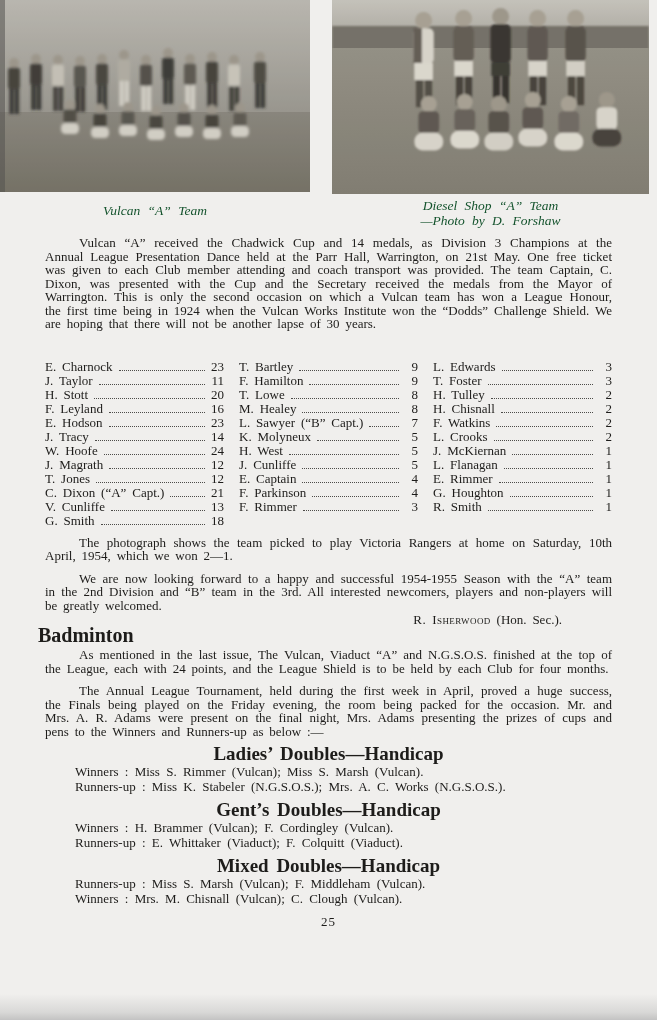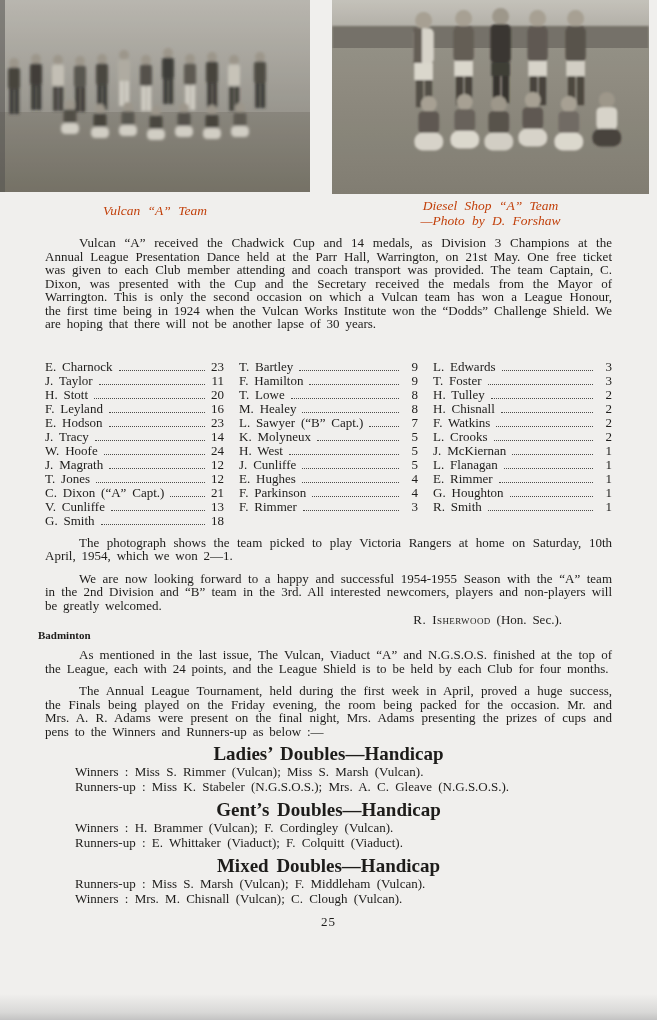--- a/index.html
+++ b/index.html
@@ -18,21 +18,21 @@
     pointer-events:none;
   }
   
   .photo{position:absolute;overflow:hidden;background:#9a978f;}
   .photo-left{left:0;top:8;width:310px;height:192px;}
   .photo-right{left:332px;top:0;width:317px;height:194px;}
   .photo svg{display:block;width:100%;height:100%;}
   .caption{
     position:absolute;text-align:center;
     font-style:italic;font-size:13.5px;line-height:15px;
-    word-spacing:4px;color:#c2410c;
+    word-spacing:4px;color:#14532d;
   }
   .caption-left{left:0;top:203px;width:310px;}
   .caption-right{left:332px;top:198px;width:317px;}
   
   .content{
     position:absolute;left:45px;top:236px;width:567px;
     font-size:13px;line-height:13.5px;word-spacing:2.6px;
   }
   .para{
     margin:0 0 9px 0;text-align:justify;text-indent:34px;
@@ -43,21 +43,21 @@
   .pcol{flex:1;min-width:0;margin-top:20px;}
   .prow{display:flex;align-items:baseline;white-space:nowrap;}
   .pname{flex:0 0 auto;}
   .pleader{flex:1 1 auto;min-width:6px;border-bottom:1px dotted #4d4c49;margin:0 4px 3px 6px;}
   .pgames{flex:0 0 auto;width:15px;text-align:right;}
   
   .signature{text-align:right;padding-right:50px;margin:1px 0 0 0;line-height:14px;}
   .sig-name{font-variant:small-caps;letter-spacing:0.4px;}
   
   .section-heading{
-    font-size:11px;font-weight:bold;line-height:18px;
+    font-size:20px;font-weight:bold;line-height:18px;
     margin:-1px 0 4px -7px;word-spacing:normal;
   }
   .event-title{
     text-align:center;font-weight:bold;font-size:19px;line-height:14px;
     margin:9px 0 3px 0;word-spacing:3px;
   }
   .event-line{padding-left:30px;line-height:15px;word-spacing:3px;}
   .page-number{text-align:center;margin-top:9px;letter-spacing:1px;}
 </style>
 </head>
@@ -318,21 +318,21 @@
             <span class="pname">H. West</span>
             <span class="pleader"></span>
             <span class="pgames">5</span>
           </div>
           <div class="prow">
             <span class="pname">J. Cunliffe</span>
             <span class="pleader"></span>
             <span class="pgames">5</span>
           </div>
           <div class="prow">
-            <span class="pname">E. Hughes</span>
+            <span class="pname">E. Captain</span>
             <span class="pleader"></span>
             <span class="pgames">4</span>
           </div>
           <div class="prow">
             <span class="pname">F. Parkinson</span>
             <span class="pleader"></span>
             <span class="pgames">4</span>
           </div>
           <div class="prow">
             <span class="pname">F. Rimmer</span>
@@ -407,21 +407,21 @@
     </div>
 
     <h2 class="section-heading">Badminton</h2>
 
     <p class="para">As mentioned in the last issue, The Vulcan, Viaduct “A” and N.G.S.O.S. finished at the top of the League, each with 24 points, and the League Shield is to be held by each Club for four months.</p>
     <p class="para" style="margin-bottom:2px;">The Annual League Tournament, held during the first week in April, proved a huge success, the Finals being played on the Friday evening, the room being packed for the occasion. Mr. and Mrs. A. R. Adams were present on the final night, Mrs. Adams presenting the prizes of cups and pens to the Winners and Runners-up as below :—</p>
 
     <div class="event">
       <div class="event-title">Ladies’ Doubles—Handicap</div>
       <div class="event-line">Winners :  Miss S. Rimmer (Vulcan);  Miss S. Marsh (Vulcan).</div>
-      <div class="event-line">Runners-up :  Miss K. Stabeler (N.G.S.O.S.);  Mrs. A. C. Gleave (N.G.S.O.S.).</div>
+      <div class="event-line">Runners-up :  Miss K. Stabeler (N.G.S.O.S.);  Mrs. A. C. Works (N.G.S.O.S.).</div>
     </div>
 
     <div class="event">
       <div class="event-title">Gent’s Doubles—Handicap</div>
       <div class="event-line">Winners :  H. Brammer (Vulcan);  F. Cordingley (Vulcan).</div>
       <div class="event-line">Runners-up :  E. Whittaker (Viaduct);  F. Colquitt (Viaduct).</div>
     </div>
 
     <div class="event">
       <div class="event-title">Mixed Doubles—Handicap</div>

